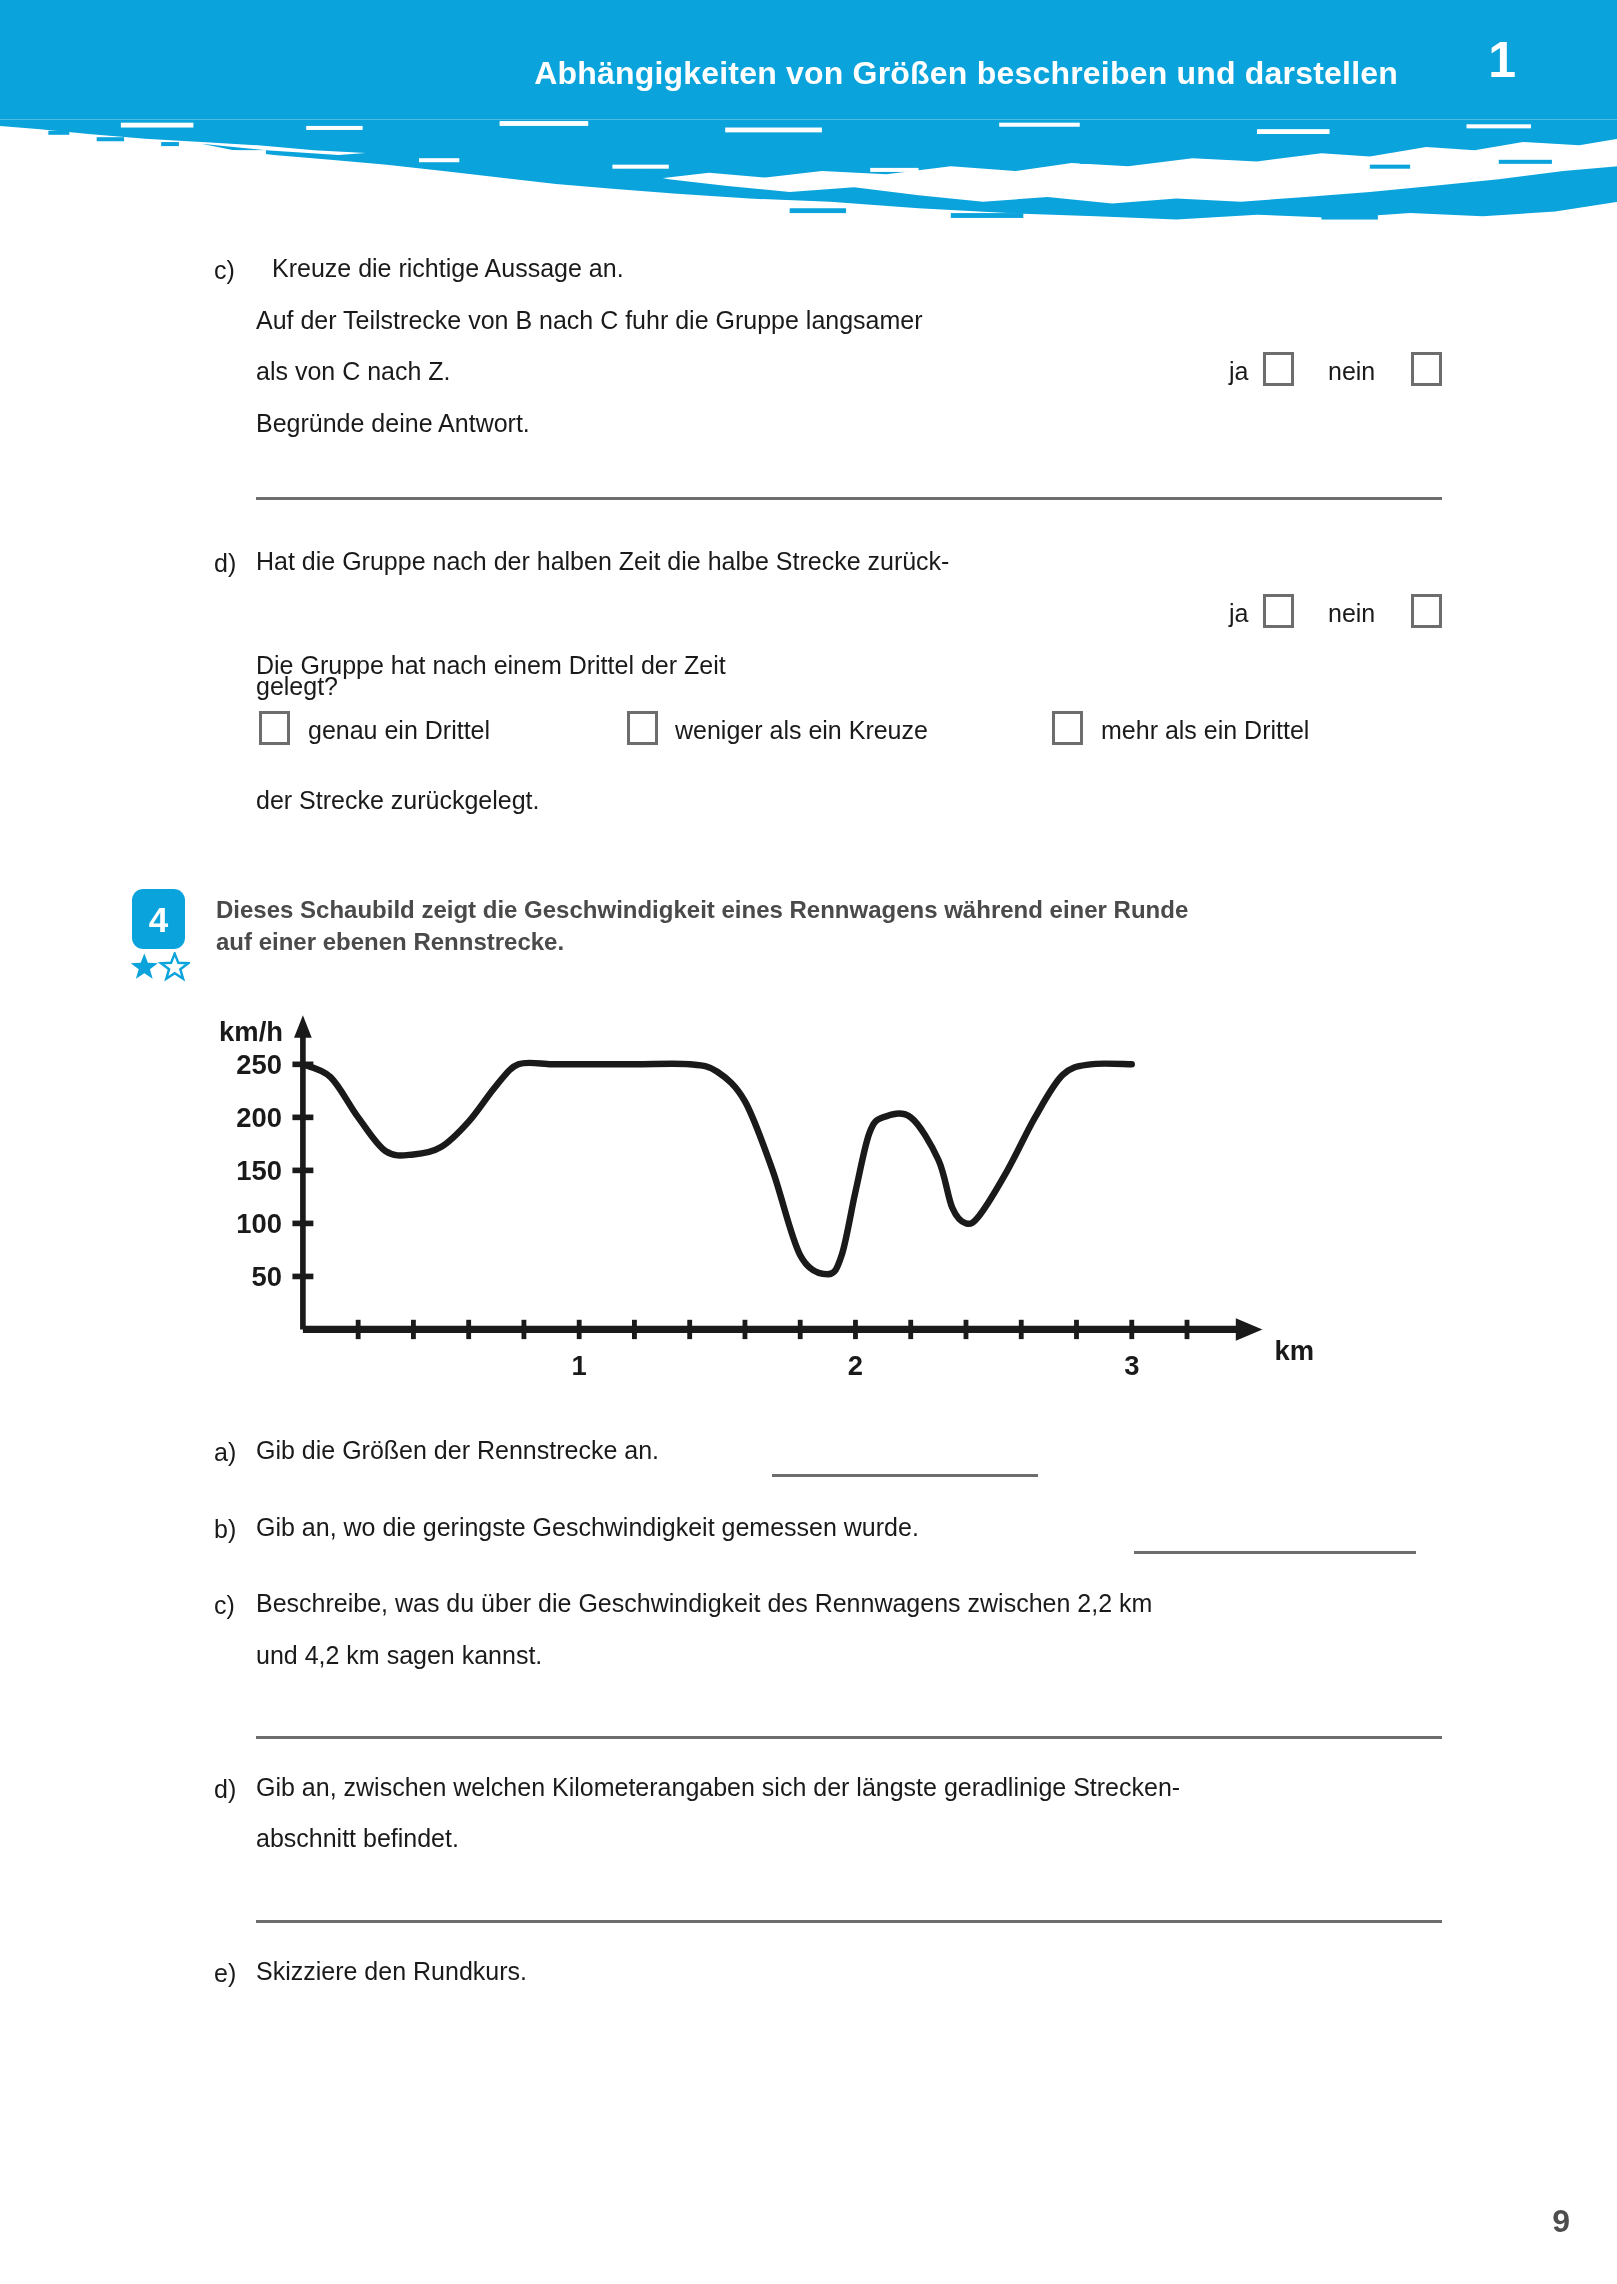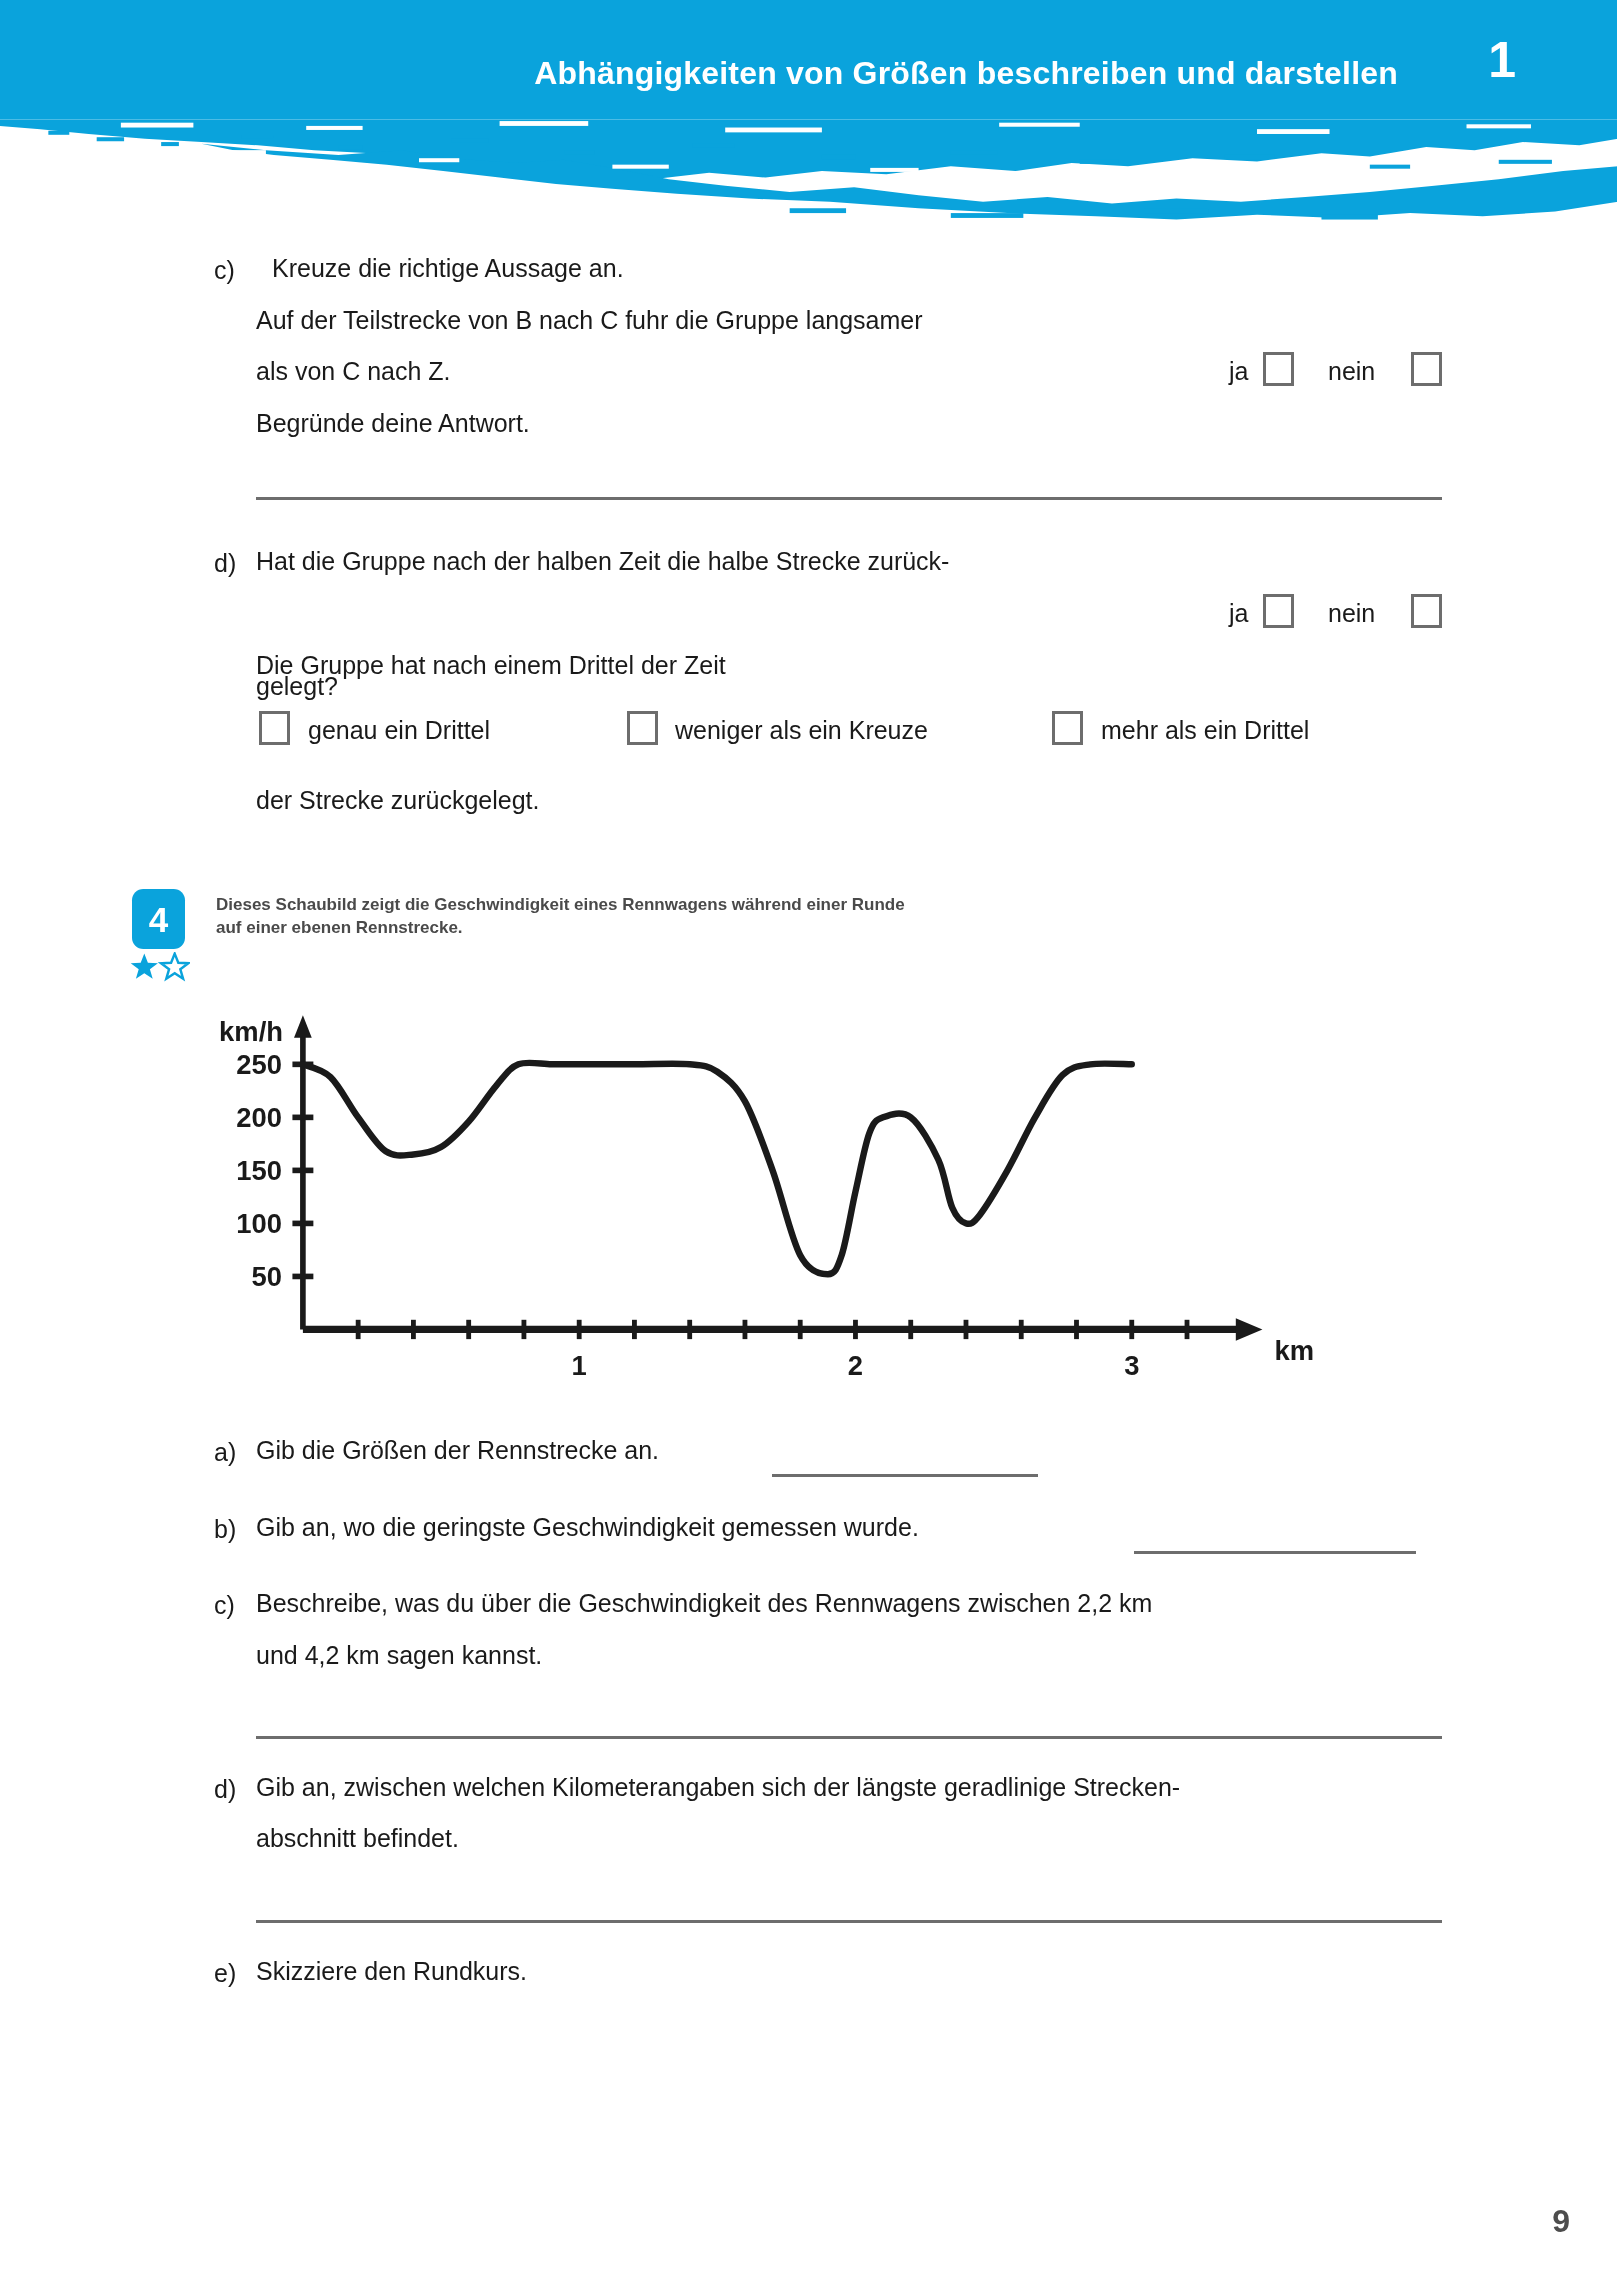--- a/index.html
+++ b/index.html
@@ -119,21 +119,21 @@
     left: 129px;
     top: 952px;
     width: 61px;
     height: 32px;
   }
   .ex-heading {
     position: absolute;
     left: 216px;
     top: 894px;
     width: 1241px;
-    font-size: 17px;
+    font-size: 24px;
     font-weight: bold;
     color: #4a4a4a;
     line-height: 1.35;
   }
 
   
   .chart-wrap {
     position: absolute;
     left: 203px;
     top: 999px;

